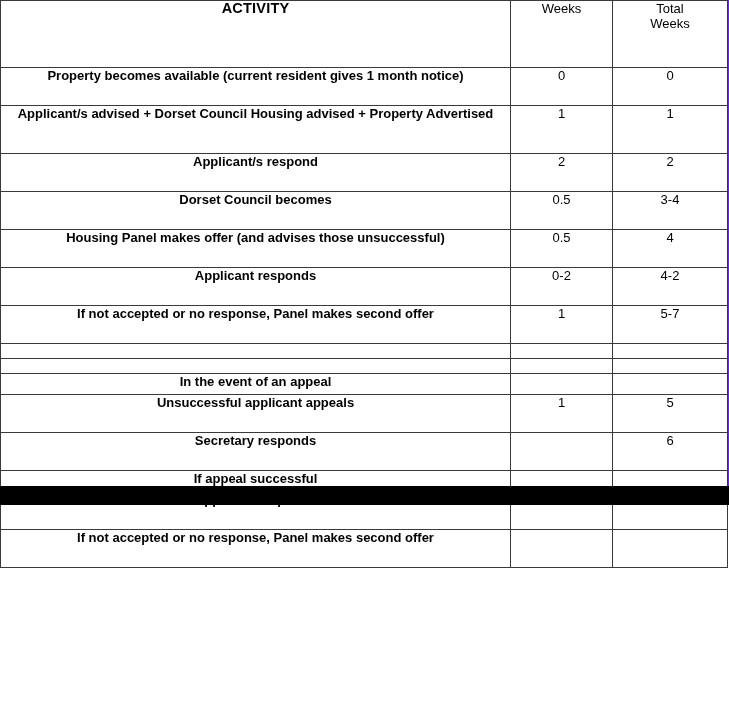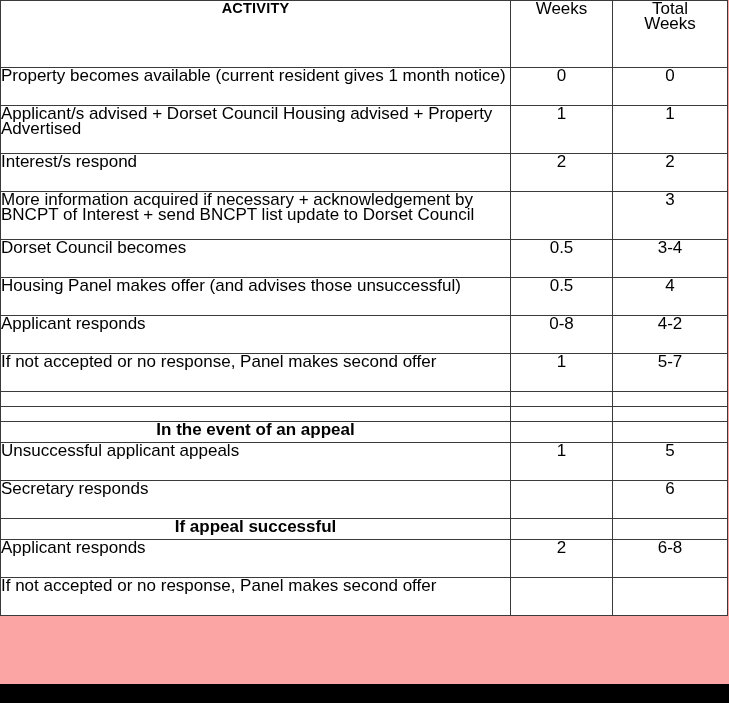--- a/index.html
+++ b/index.html
@@ -9,23 +9,23 @@
   }
   body {
     width: 729px;
     height: 703px;
     font-family: "Liberation Sans", sans-serif;
     overflow: hidden;
     position: relative;
   }
   #page {
     width: 729px;
-    height: 703px;
+    height: 505px;
     position: relative;
-    background: #fca5a5;
+    background: #6d28d9;
     box-sizing: border-box;
   }
   #bottom-band {
     position: absolute;
     left: 0;
     bottom: 0;
     width: 729px;
     height: 19px;
     background: #000000;
   }
@@ -38,21 +38,21 @@
   }
   table.schedule col.c-activity { width: 510px; }
   table.schedule col.c-weeks    { width: 102px; }
   table.schedule col.c-total    { width: 115px; }
 
   table.schedule th,
   table.schedule td {
     border: 1px solid #3a3a3a;
     padding: 0;
     vertical-align: top;
-    font-size: 17px;
+    font-size: 13px;
     line-height: 15px;
     color: #000000;
     background: #ffffff;
     box-sizing: border-box;
   }
   
   thead th {
     background: #b8cce4;
     text-align: center;
     vertical-align: middle;
@@ -62,22 +62,23 @@
     height: 67px;
     padding: 4px 6px;
   }
   thead th.activity-head {
     font-weight: bold;
     font-size: 14.5px;
     letter-spacing: 0.2px;
   }
   
   td.activity {
-    text-align: left;
+    text-align: center;
     padding: 5px 6px 5px 7px;
+    font-weight: bold;
   }
   td.num {
     text-align: center;
     padding: 5px 4px;
   }
   tr.data-row td { height: 38px; }
   tr.tall-row td { height: 48px; }
   tr.spacer-row td { height: 15px; }
   tr.section-row td { height: 21px; text-align: center; }
 
@@ -115,42 +116,37 @@
           <td class="activity">Property becomes available (current resident gives 1 month notice)</td>
           <td class="num">0</td>
           <td class="num">0</td>
         </tr>
         <tr class="data-row tall-row">
           <td class="activity">Applicant/s advised + Dorset Council Housing advised + Property Advertised</td>
           <td class="num">1</td>
           <td class="num">1</td>
         </tr>
         <tr class="data-row">
-          <td class="activity">Interest/s respond</td>
+          <td class="activity">Applicant/s respond</td>
           <td class="num">2</td>
           <td class="num">2</td>
-        </tr>
-        <tr class="data-row tall-row">
-          <td class="activity">More information acquired if necessary + acknowledgement by BNCPT of Interest + send BNCPT list update to Dorset Council</td>
-          <td class="num"></td>
-          <td class="num">3</td>
         </tr>
         <tr class="data-row">
           <td class="activity">Dorset Council becomes</td>
           <td class="num">0.5</td>
           <td class="num">3-4</td>
         </tr>
         <tr class="data-row">
           <td class="activity">Housing Panel makes offer (and advises those unsuccessful)</td>
           <td class="num">0.5</td>
           <td class="num">4</td>
         </tr>
         <tr class="data-row">
           <td class="activity">Applicant responds</td>
-          <td class="num">0-8</td>
+          <td class="num">0-2</td>
           <td class="num">4-2</td>
         </tr>
         <tr class="data-row">
           <td class="activity">If not accepted or no response, Panel makes second offer</td>
           <td class="num">1</td>
           <td class="num">5-7</td>
         </tr>
         <tr class="spacer-row">
           <td class="activity"></td>
           <td class="num"></td>

